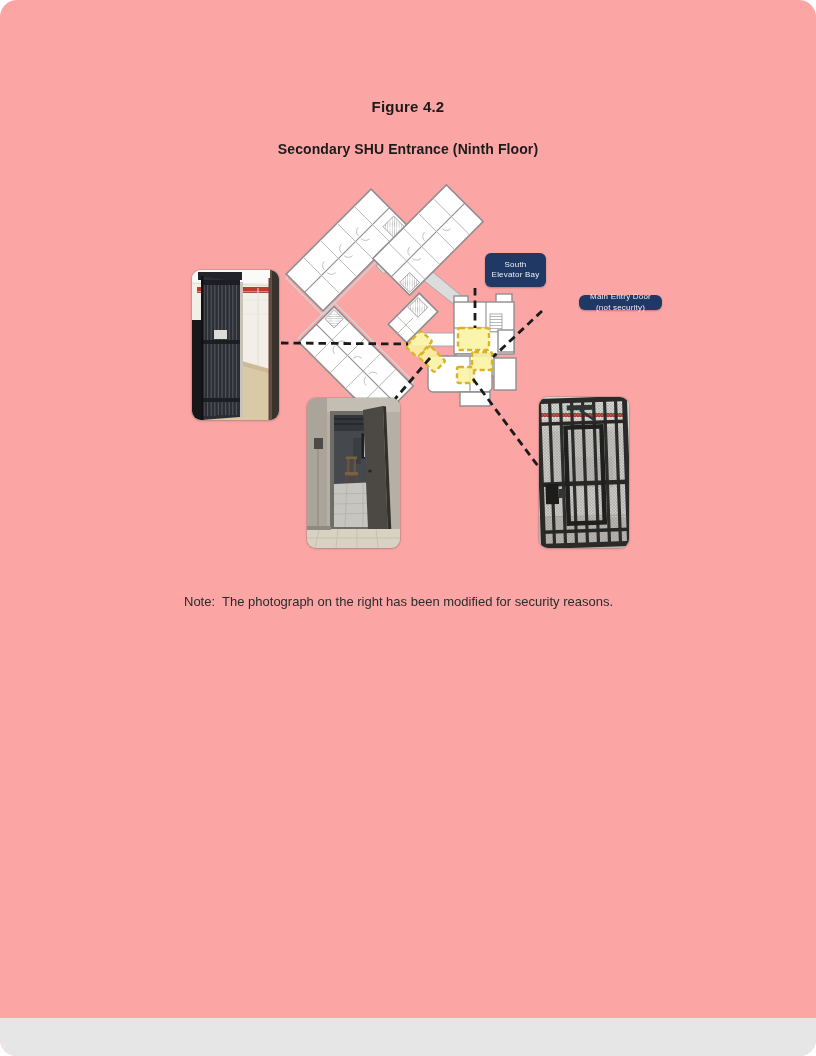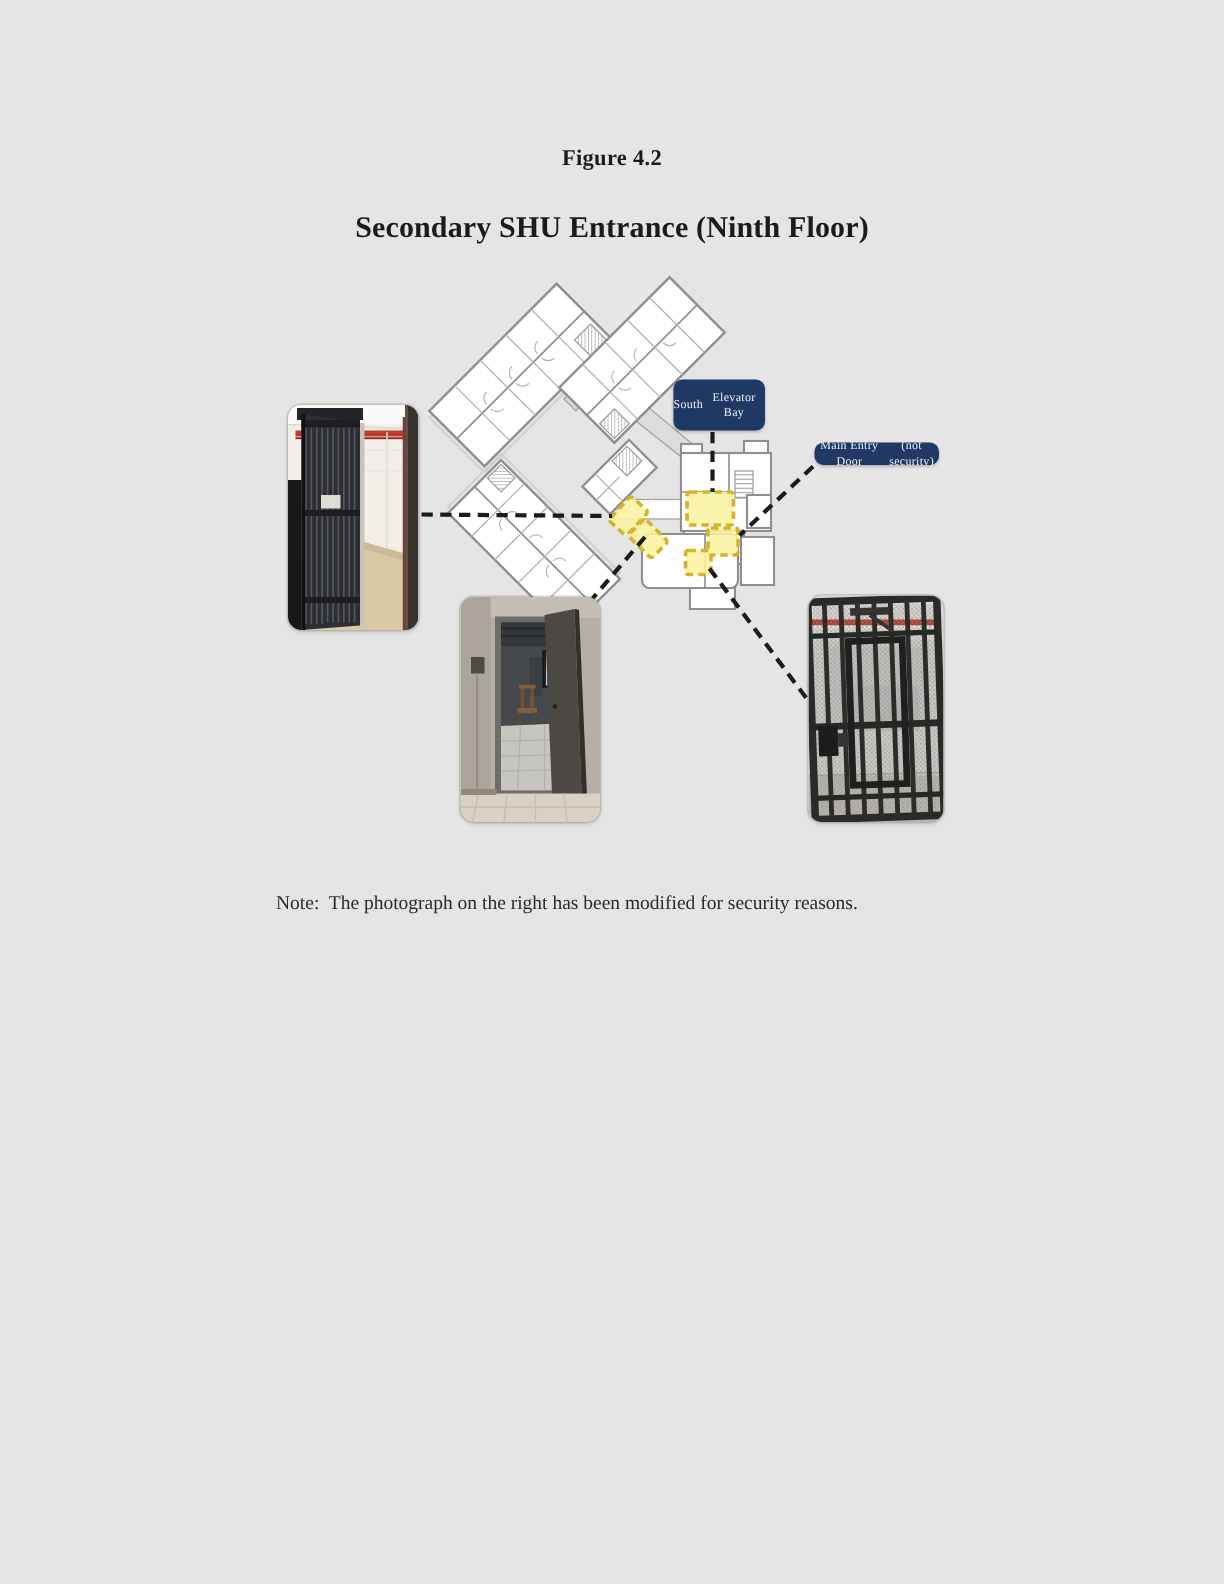--- a/index.html
+++ b/index.html
@@ -1,41 +1,42 @@
 <!DOCTYPE html>
 <html><head>
 <meta charset="utf-8">
 <style>
   html,body{margin:0;padding:0;background:#ffffff;}
   .page{
-    position:relative;width:816px;height:1056px;background:#e5e5e5;overflow:hidden;
-    font-family:Liberation Serif, serif;color:#2b2b2b;
+    position:relative;width:816px;height:1056px;background:#fca5a5;overflow:hidden;
+    font-family:Liberation Sans, sans-serif;color:#2b2b2b;border-radius:17px;
   }
   .fig-label{
     position:absolute;top:98px;left:0;width:816px;text-align:center;
     font-size:15px;font-weight:bold;color:#1b1b1b;letter-spacing:.2px;
   }
   .fig-title{
     position:absolute;top:141px;left:0;width:816px;text-align:center;
-    font-size:20px;font-weight:bold;color:#1b1b1b;letter-spacing:.1px;
+    font-size:14px;font-weight:bold;color:#1b1b1b;letter-spacing:.1px;
   }
   .plan-svg{position:absolute;left:180px;top:180px;width:460px;height:380px;}
   .photo{
     position:absolute;margin:0;border-radius:9px;overflow:hidden;
     box-shadow:0 0 0 1px rgba(120,110,100,.25), 0 1px 3px rgba(0,0,0,.15);
   }
   .photo svg{display:block;}
   .photo-left{left:192px;top:270px;width:87px;height:150px;}
   .photo-mid{left:307px;top:398px;width:93px;height:150px;}
   .photo-right{left:539px;top:397px;width:90px;height:151px;}
   .callout{
     position:absolute;background:#1f3864;color:#eef1f7;border-radius:6px;
-    display:flex;justify-content:center;align-items:center;
+    display:flex;flex-direction:column;justify-content:center;align-items:center;
     text-align:center;font-size:8px;line-height:10.5px;letter-spacing:.2px;
     box-shadow:0 1px 2px rgba(0,0,0,.25);
+    margin-left:36px;
   }
   .callout-south{left:449px;top:253px;width:61px;height:34px;}
   .callout-main{left:543px;top:295px;width:83px;height:15px;}
   .note-text{
     position:absolute;left:169px;width:600px;font-size:13px;color:#2b2b2b;
     white-space:pre-wrap;margin:15px;
   }
   .note-line{top:579px;}
   .source-line{top:602px;}
   .page-number{

